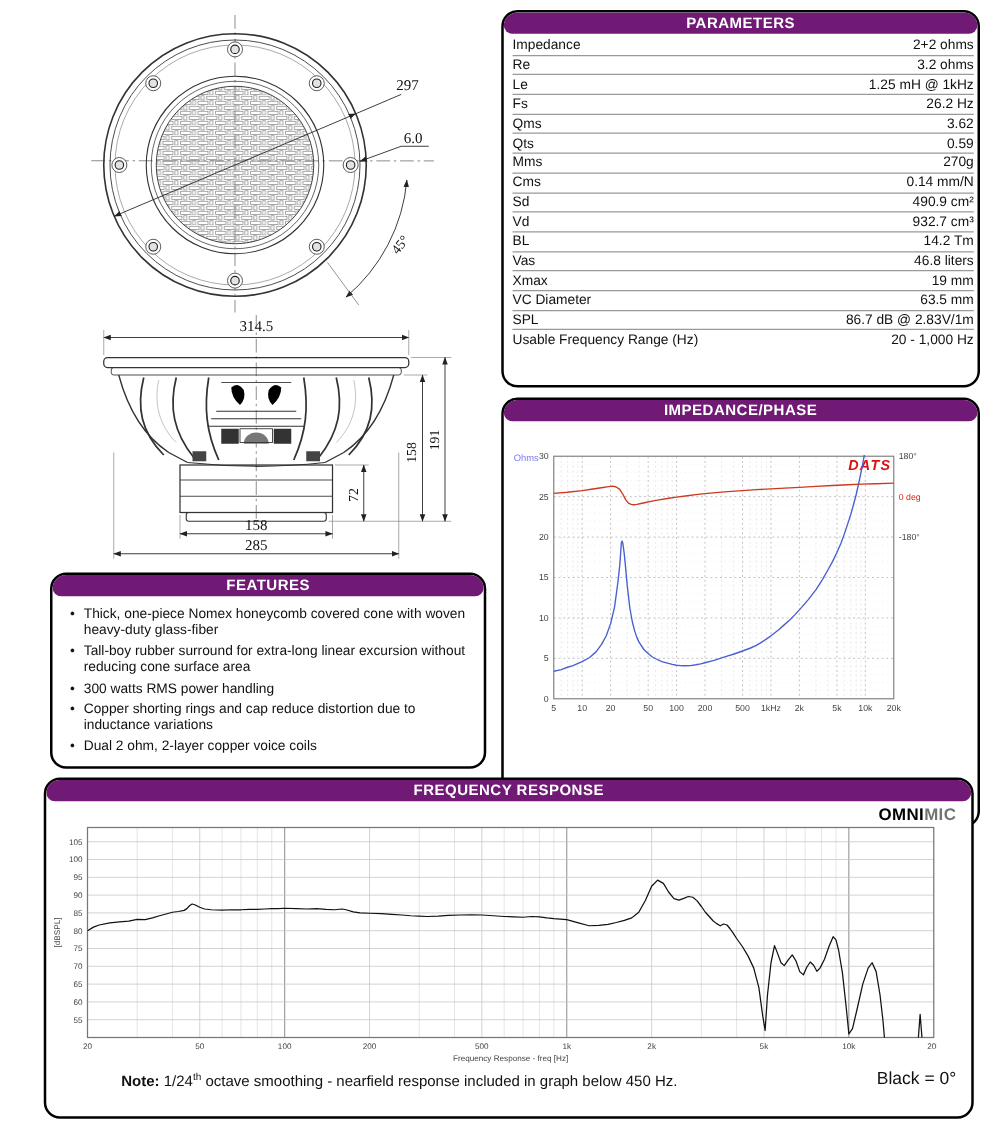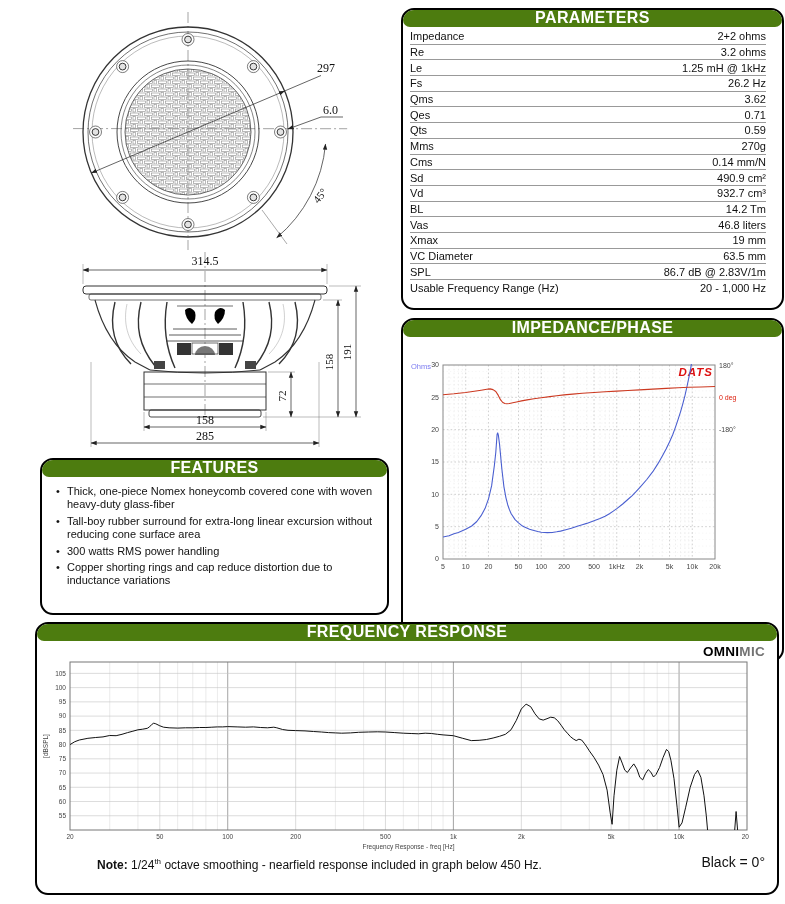--- a/index.html
+++ b/index.html
@@ -1,25 +1,25 @@
 <!DOCTYPE html>
 <html><head>
 <meta charset="utf-8">
 <style>
   *{box-sizing:border-box;margin:0;padding:0}
   html,body{background:#fff}
   body{width:785px;height:904px;position:relative;font-family:"Liberation Sans",sans-serif;overflow:hidden}
 
   .panel{position:absolute;border:2px solid #000;border-radius:13px;background:#fff;overflow:hidden}
-  .panel-header{height:17px;background:#4d7c0f;color:#fff;text-align:center;font-weight:bold;
-    font-size:16px;line-height:16px;letter-spacing:.4px;border-radius:9px 9px 7px 7px}
+  .panel-header{height:17px;background:#701a75;color:#fff;text-align:center;font-weight:bold;
+    font-size:12px;line-height:16px;letter-spacing:.4px;border-radius:9px 9px 7px 7px}
 
   
   #panel-parameters{left:401px;top:8px;width:383px;height:302px}
-  #param-rows{padding:2px 16px 0 7px}
+  #param-rows{padding:2px 3px 0 7px}
   .param-row{display:flex;justify-content:space-between;align-items:center;height:15.7px;
     font-size:11px;color:#111;border-bottom:1px solid #999}
   .param-row:last-child{border-bottom:none}
   .p-label{white-space:nowrap}
   .p-value{white-space:nowrap}
 
   
   #panel-impedance{left:401px;top:318px;width:383px;height:344px}
   #impedance-svg{display:block}
 
@@ -215,24 +215,20 @@
         <span class="p-label">Le</span>
         <span class="p-value">1.25 mH @ 1kHz</span>
       </div>
       <div class="param-row">
         <span class="p-label">Fs</span>
         <span class="p-value">26.2 Hz</span>
       </div>
       <div class="param-row">
         <span class="p-label">Qms</span>
         <span class="p-value">3.62</span>
-      </div>
-      <div class="param-row">
-        <span class="p-label">Qes</span>
-        <span class="p-value">0.71</span>
       </div>
       <div class="param-row">
         <span class="p-label">Qts</span>
         <span class="p-value">0.59</span>
       </div>
       <div class="param-row">
         <span class="p-label">Mms</span>
         <span class="p-value">270g</span>
       </div>
       <div class="param-row">
@@ -371,20 +367,21 @@
     </svg>
 </div>
 
 <div class="panel" id="panel-features">
   <div class="panel-header">FEATURES</div>
   <ul id="feature-list">
       <li>Thick, one-piece Nomex honeycomb covered cone with woven heavy-duty glass-fiber</li>
       <li>Tall-boy rubber surround for extra-long linear excursion without reducing cone surface area</li>
       <li>300 watts RMS power handling</li>
       <li>Copper shorting rings and cap reduce distortion due to inductance variations</li>
+      <li>Dual 2 ohm, 2-layer copper voice coils</li>
     </ul>
 </div>
 
 <div class="panel" id="panel-frequency">
   <div class="panel-header">FREQUENCY RESPONSE</div>
   <div id="omnimic-logo"><span class="omni">OMNI</span><span class="mic">MIC</span></div>
   <svg id="frequency-svg" width="712" height="212">
       <line x1="72.73792746023204" y1="21" x2="72.73792746023204" y2="189" stroke="#d6d6d6" stroke-width="0.5"></line>
       <line x1="100.93243568817178" y1="21" x2="100.93243568817178" y2="189" stroke="#d6d6d6" stroke-width="0.5"></line>
       <line x1="140.6703631484038" y1="21" x2="140.6703631484038" y2="189" stroke="#d6d6d6" stroke-width="0.5"></line>

